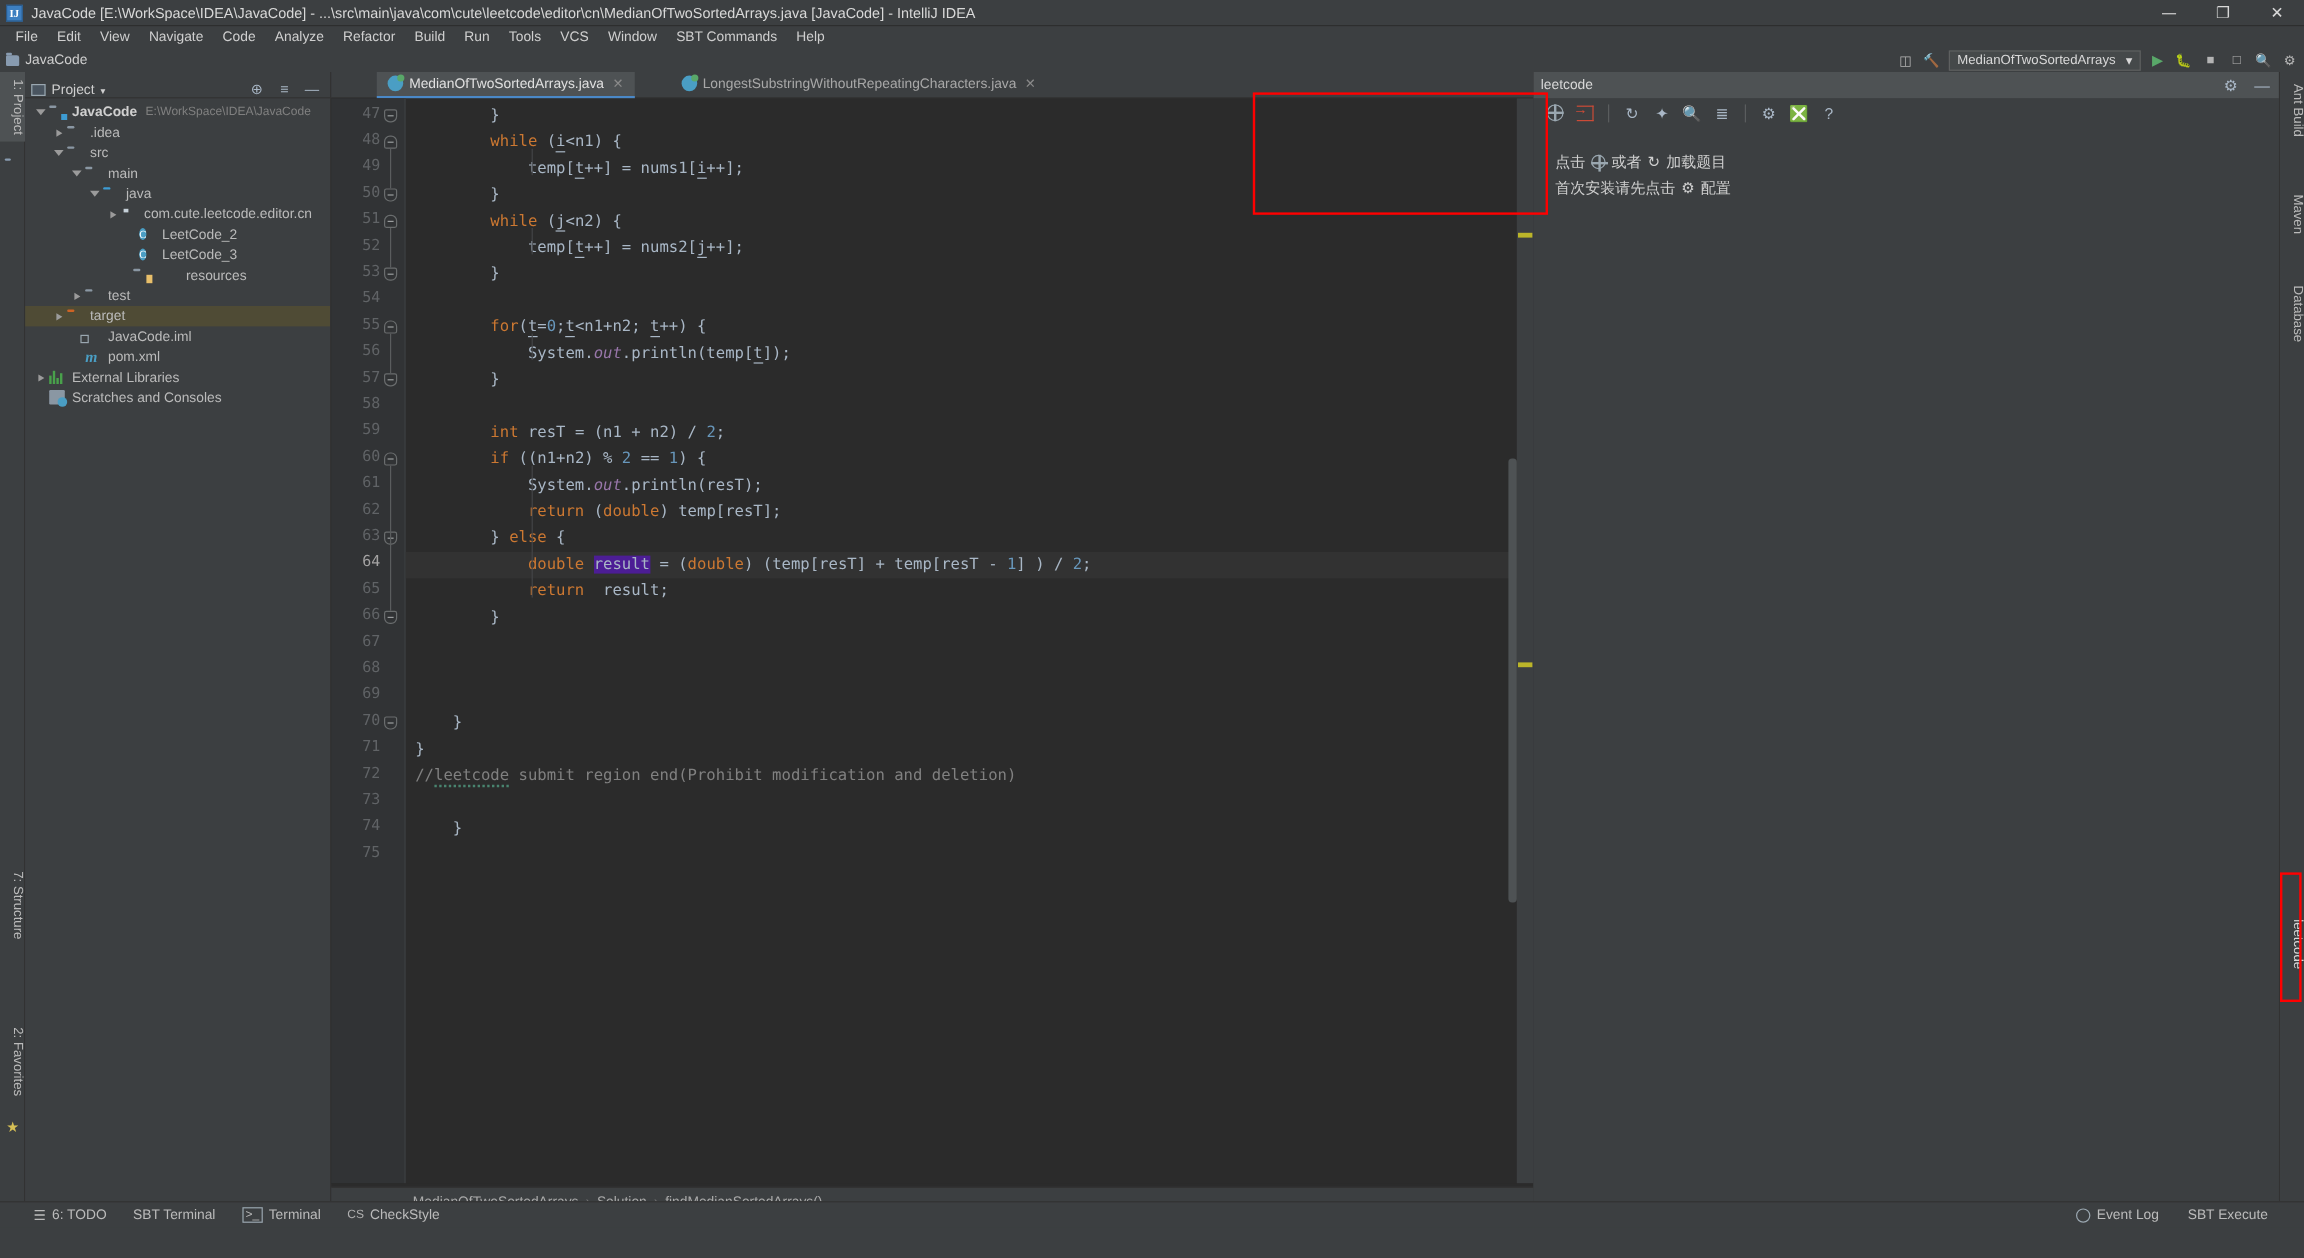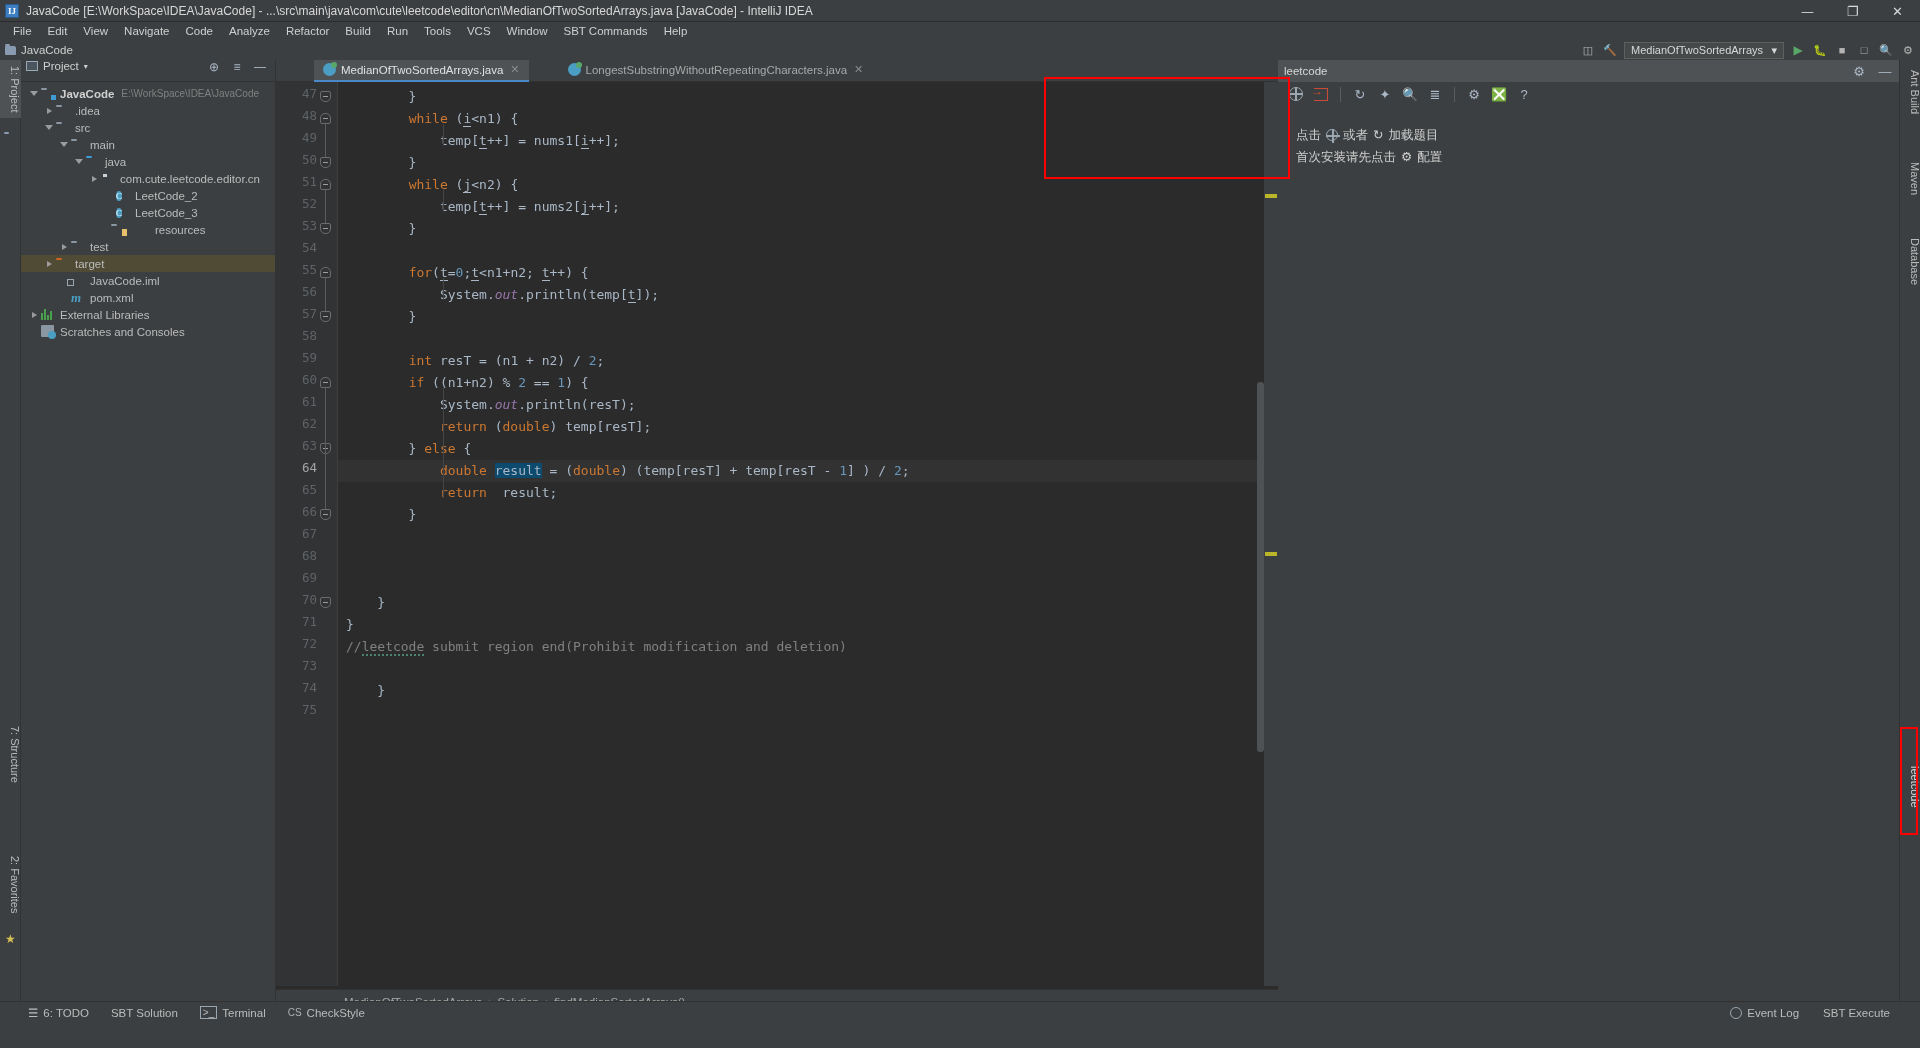--- a/index.html
+++ b/index.html
@@ -82,21 +82,21 @@
     position: absolute; right: 0; top: 60px; width: 21px; height: 953px;
     background: #3c3f41; border-left: 1px solid #323232;
   }
 
   
   .projpanel {
     position: absolute; left: 21px; top: 60px; width: 255px; height: 953px;
     background: #3c3f41; border-right: 1px solid #323232;
   }
   .proj-header {
-    height: 22px; display: flex; align-items: flex-start; padding: 0 5px;
+    height: 22px; display: flex; align-items: flex-end; padding: 0 5px;
     border-bottom: 1px solid #323232;
   }
   .proj-title { font-size: 11.5px; color: #cfcfcf; display: flex; align-items: center; gap: 5px; }
   .proj-sq { width: 12px; height: 10px; border: 1.5px solid #9aa7b0; background: #4a5560; }
   .caret-dn { font-size: 8px; color: #cfcfcf; }
   .proj-hdr-right { margin-left: auto; display: flex; gap: 9px; padding-right: 3px; }
   .hdr-ico { font-size: 12px; color: #a9b7c6; width: 14px; text-align: center; }
 
   .tree { padding-top: 3px; font-size: 11.5px; }
   .tnode {
@@ -186,21 +186,21 @@
   .cline {
     position: absolute; left: 0; height: 22px; line-height: 22px; white-space: pre;
     padding-left: 8px; width: 100%;
   }
   .cline.current { background: #323232; }
   .k { color: #cc7832; }
   .n { color: #6897bb; }
   .cm { color: #808080; }
   .sf { color: #9876aa; font-style: italic; }
   .pl { color: #a9b7c6; }
-  .hl { background: #0c4a6e; }
+  .hl { background: #4c1d95; }
   .uline { border-bottom: 1px solid #a9b7c6; }
   .wavy { border-bottom: 2px dotted #49846f; }
   .indent-guide { position: absolute; width: 1px; background: #444547; }
 
   .markerbar {
     position: absolute; right: 0; top: 22px; width: 14px; height: 904px;
     background: #3c3f41;
   }
   .marker { position: absolute; left: 1px; width: 12px; height: 4px; }
   .scrollthumb {
@@ -621,21 +621,21 @@
   </div>
 
   <div class="redbox"></div>
 
   <div class="bottombar">
     <div class="bb-item">
       <span>☰</span>
       <span>6: TODO</span>
     </div>
     <div class="bb-item">
-      <span>SBT Solution</span>
+      <span>SBT Terminal</span>
     </div>
     <div class="bb-item">
       <span style="font-size:10px;border:1px solid #9aa7b0;padding:0 2px;">&gt;_</span>
       <span>Terminal</span>
     </div>
     <div class="bb-item">
       <span style="color:#b0b0b0;font-size:10px;">CS</span>
       <span>CheckStyle</span>
     </div>
     <div class="bb-right">

